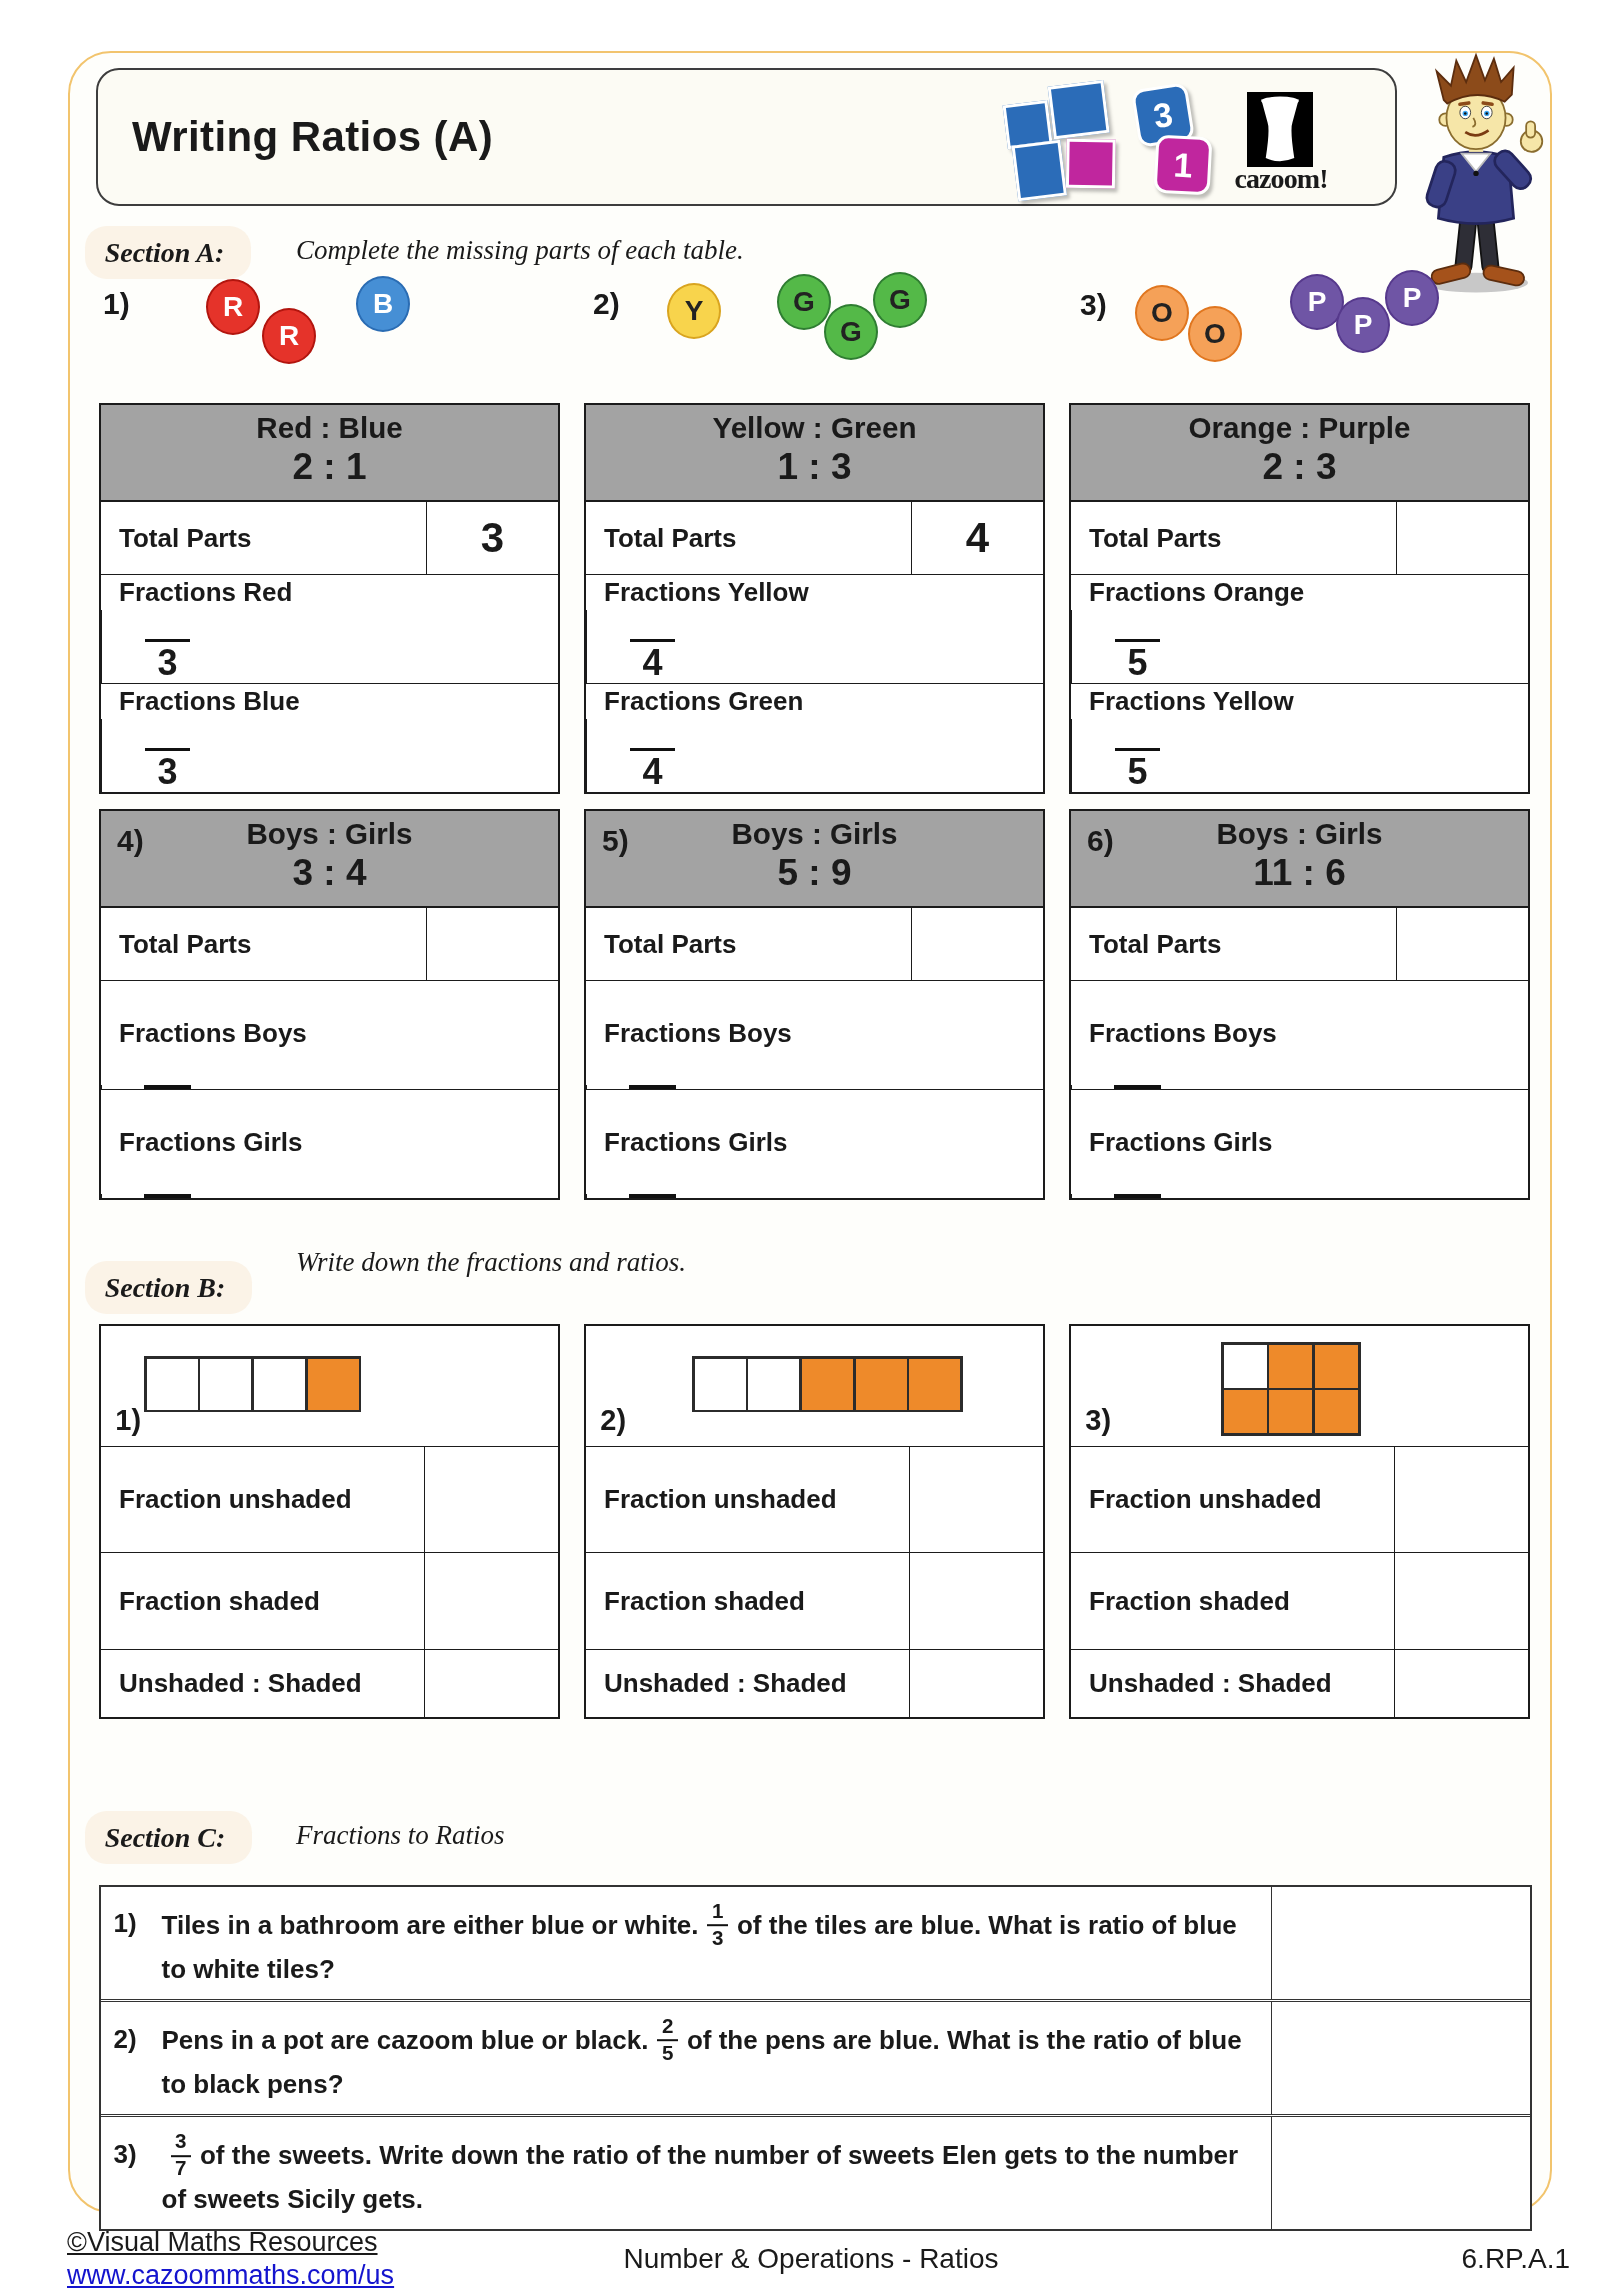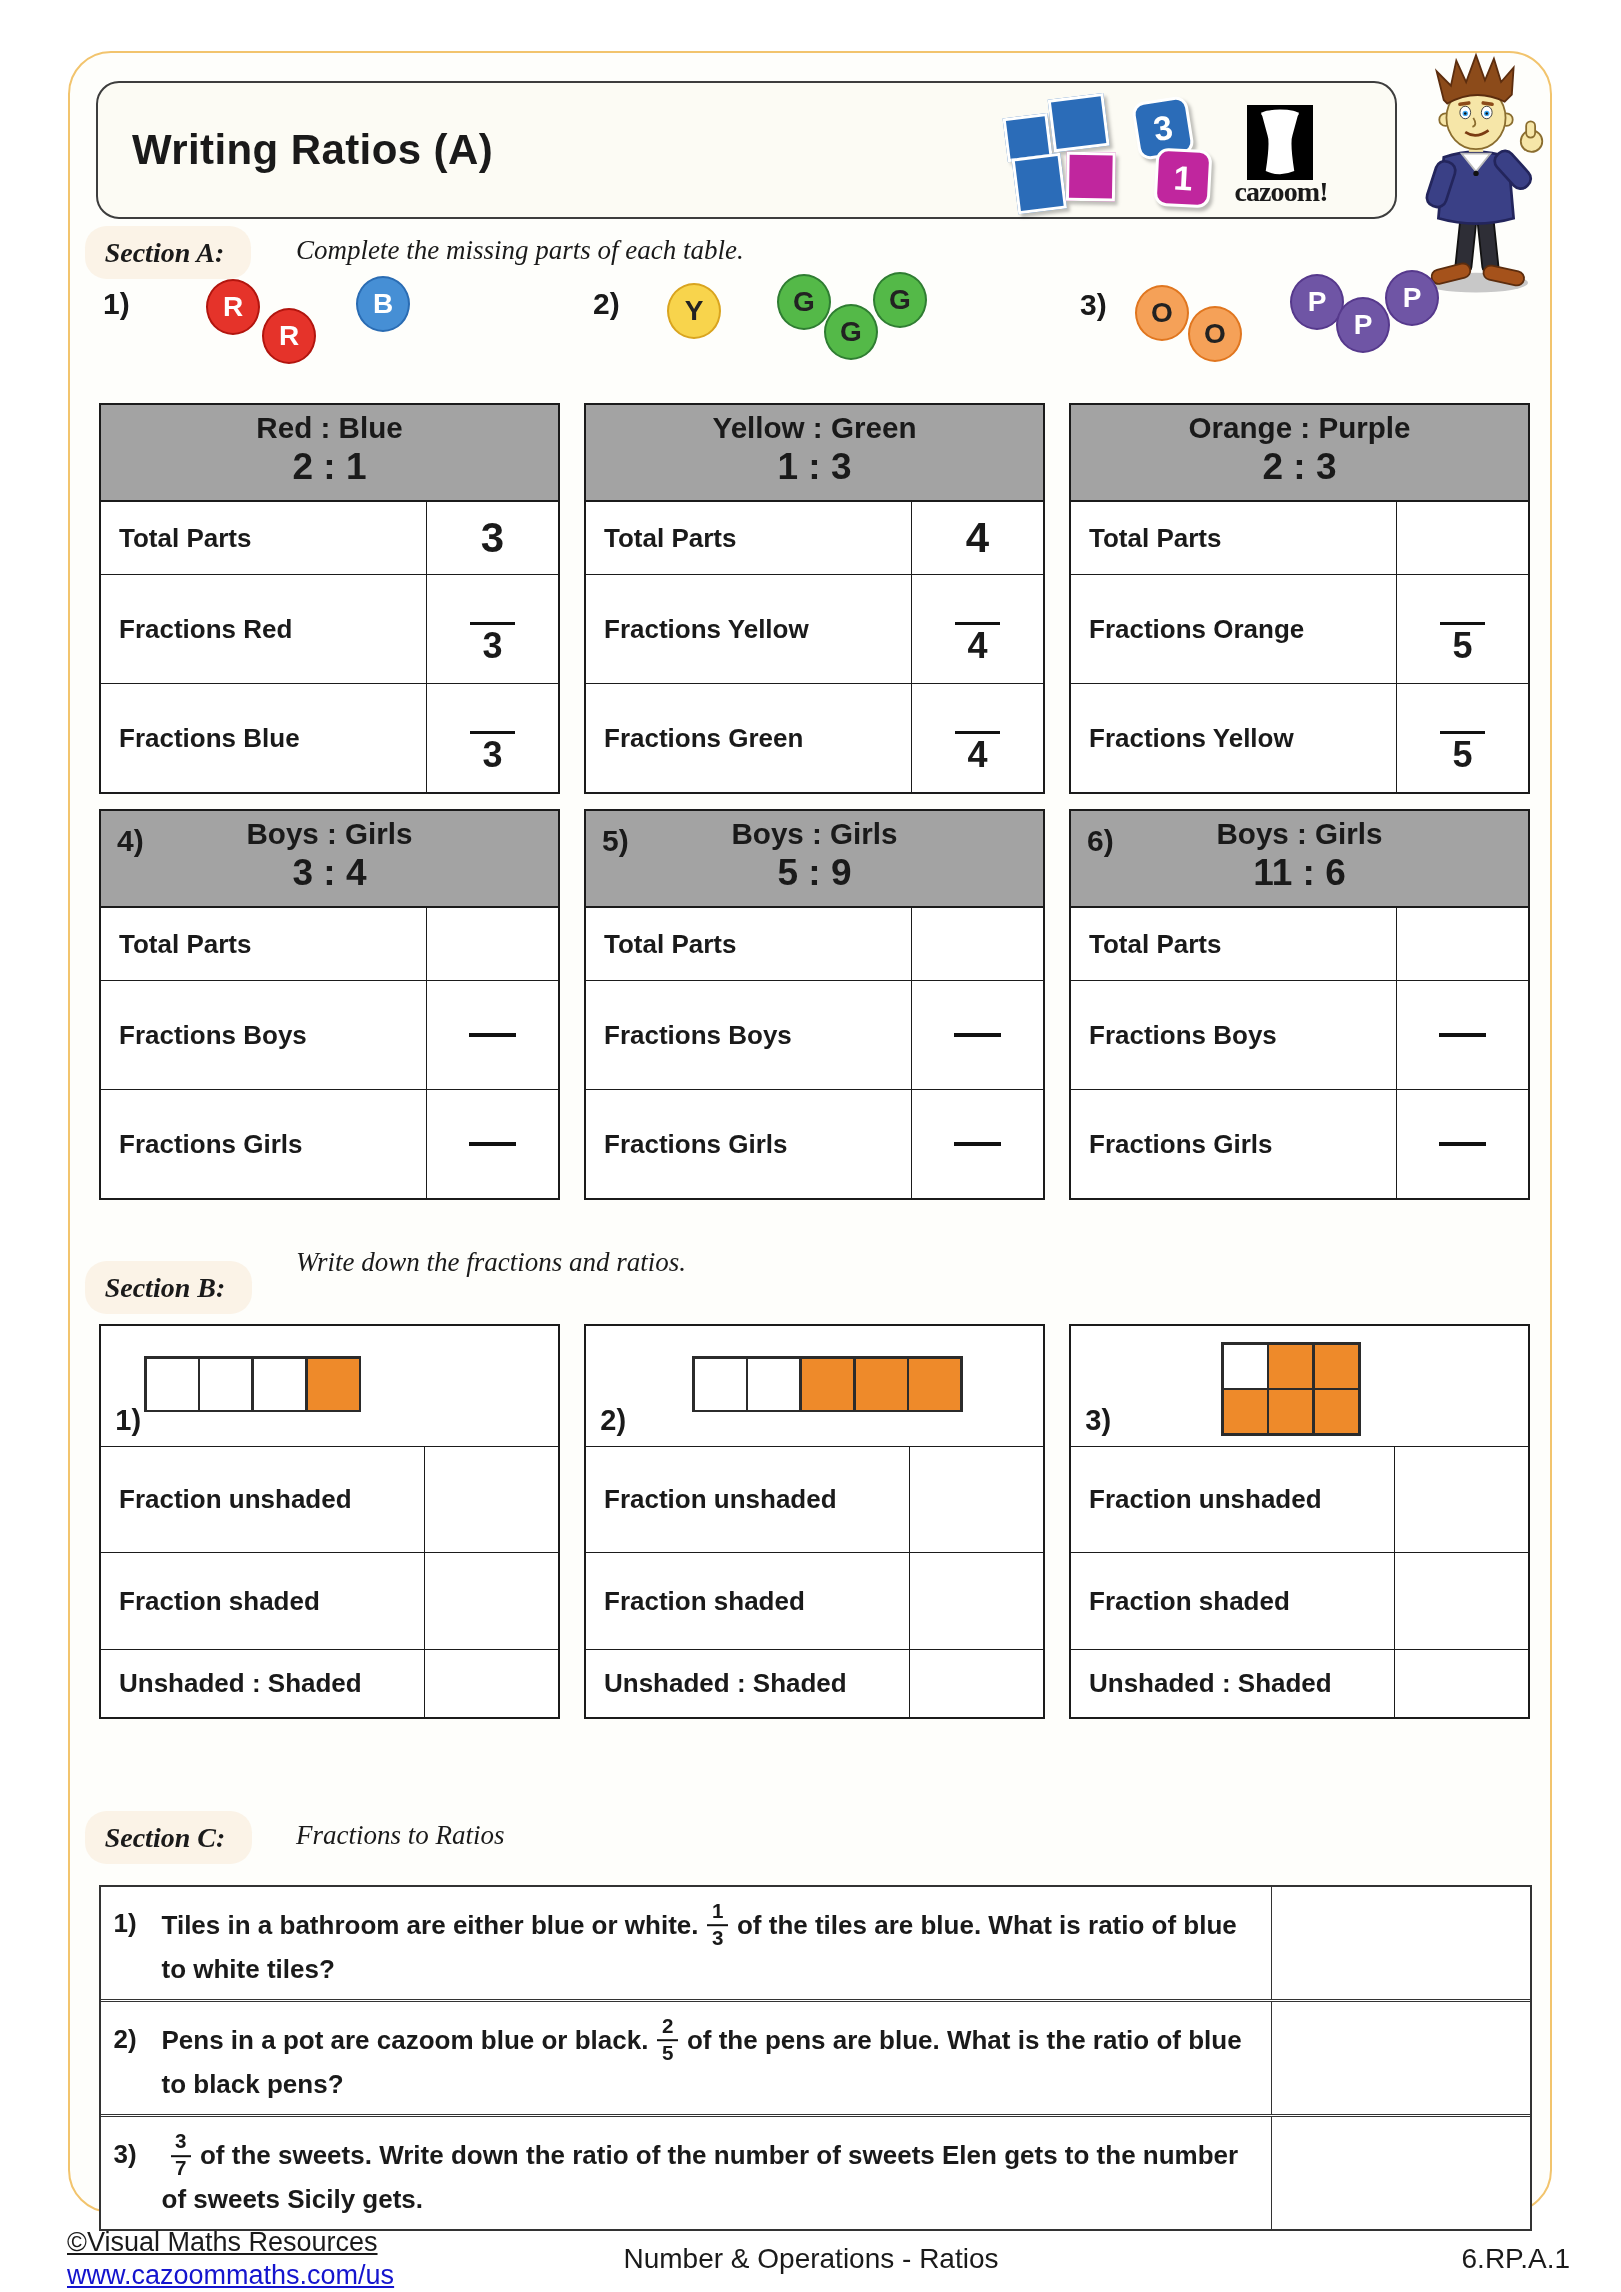--- a/index.html
+++ b/index.html
@@ -1,21 +1,21 @@
 <!DOCTYPE html>
 <html style="font-size:14.3px"><head>
 <meta charset="utf-8">
 <style>
   html,body{margin:0;padding:0;background:#fff;}
   #page{position:relative;width:1622px;height:2293px;background:#ffffff;
         font-family:"Liberation Sans",sans-serif;color:#1a1a1a;overflow:hidden;}
   .frame{position:absolute;left:68px;top:51px;width:1480px;height:2158px;
          border:2.7px solid #F2C46D;border-radius:43px;background:#FEFEFB;}
   
-  .title-box{position:absolute;left:96px;top:81px;width:1297px;height:134px;
+  .title-box{position:absolute;left:96px;top:68px;width:1297px;height:134px;
              border:2.7px solid #3d3d3d;border-radius:23px;background:#FCFBF4;}
   .title{position:absolute;left:34px;top:50%;transform:translateY(-50%);
          font-size:42px;font-weight:bold;letter-spacing:0.4px;}
   
   .sq-cluster{position:absolute;left:909px;top:14.3px;width:134px;height:107px;transform:rotate(-7deg);}
   .sq-cluster div{position:absolute;border:3.6px solid #fff;box-shadow:2.7px 3.6px 3.6px rgba(0,0,0,.25);}
   .csq1{left:0;top:12.5px;width:39px;height:38px;background:#2B6CB8;}
   .csq2{left:47px;top:0;width:50px;height:47px;background:#2B6CB8;}
   .csq3{left:3.6px;top:54px;width:43px;height:50px;background:#2B6CB8;}
   .csq4{left:56px;top:57px;width:43px;height:43px;background:#C0269E;transform:rotate(8deg);}
@@ -47,21 +47,21 @@
          text-align:center;padding-top:5.4px;box-sizing:content-box;}
   .rhead .hnum{position:absolute;left:16px;top:12.5px;font-size:30px;font-weight:bold;}
   .rhead .t1{font-size:29.6px;font-weight:bold;line-height:1.25;}
   .rhead .t2{font-size:37px;font-weight:bold;line-height:1.1;}
   .rrow{display:flex;box-sizing:border-box;}
   .rrow + .rrow{border-top:1.8px solid #1b1b1b;}
   .rrow .lbl{flex:1;display:flex;align-items:center;padding-left:18px;
              font-size:26px;font-weight:bold;}
   .rrow .val{width:131px;border-left:1.8px solid #1b1b1b;display:flex;
              align-items:center;justify-content:center;}
-  .h-tp{height:72px;} .h-fr{height:109px;}
+  .h-tp{height:72px;} .h-fr{height:109px;flex-direction:column;}
   .bignum{font-size:42px;font-weight:bold;}
   .frac{display:flex;flex-direction:column;align-items:center;}
   .frac .fnum{height:29px;width:43px;}
   .frac .fbar{width:45px;border-top:3.6px solid #111;}
   .frac .fden{font-size:36px;font-weight:bold;line-height:1.15;min-height:9px;}
   .dash{width:47px;border-top:4.5px solid #111;}
   
   .btable{position:absolute;width:461px;border:2.7px solid #1b1b1b;background:#fff;box-sizing:border-box;}
   .bpic{position:relative;height:120px;}
   .bpic .pnum{position:absolute;left:14.3px;bottom:9px;font-size:29px;font-weight:bold;}

